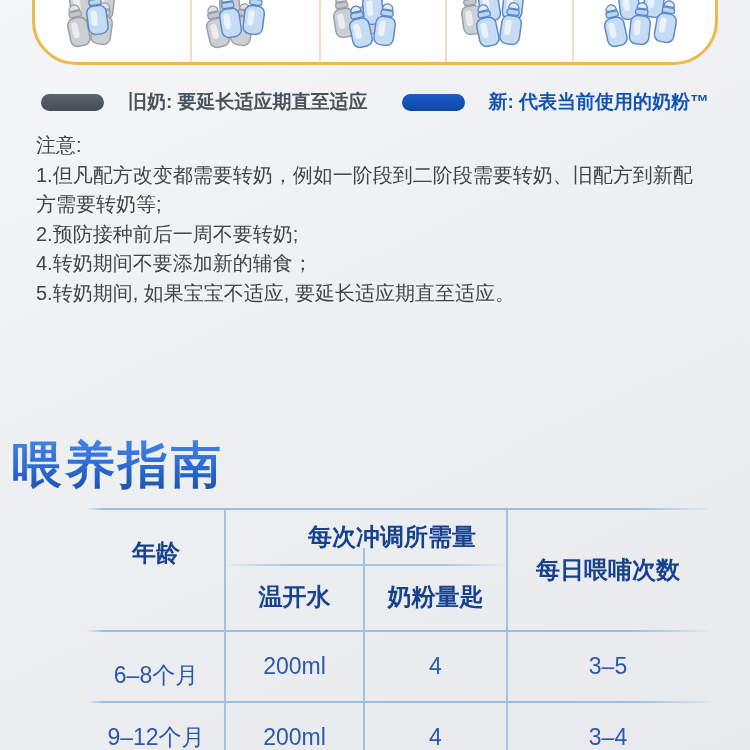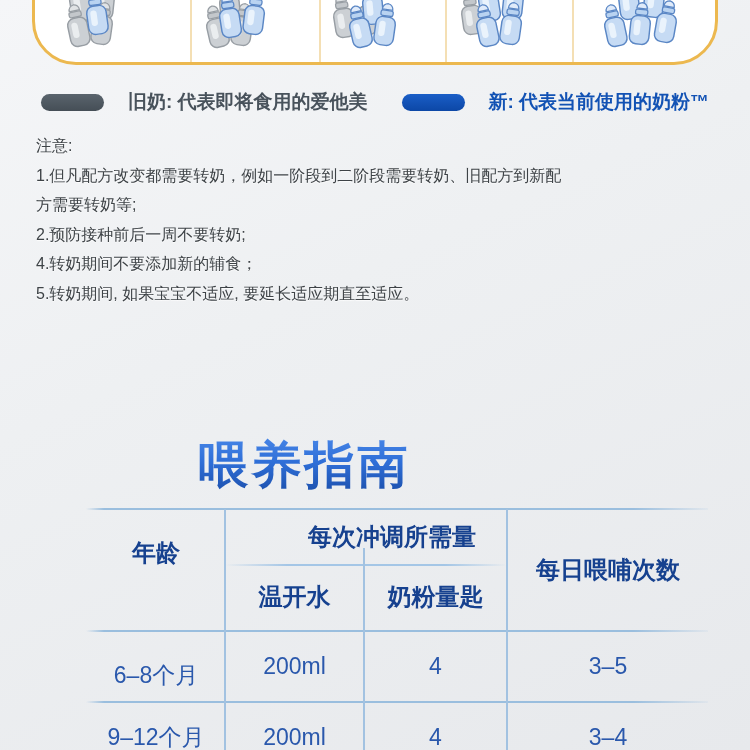--- a/index.html
+++ b/index.html
@@ -25,27 +25,27 @@
     display:flex;justify-content:center;align-items:center;gap:34px;}
   .legend-group{display:flex;align-items:center;gap:24px;}
   .pill{width:63px;height:17px;border-radius:9px;}
   .pill-old{background:linear-gradient(180deg,#5a646d,#454e56);}
   .pill-new{background:linear-gradient(180deg,#1a5ec7,#0c47a6);}
   .legend-label{font-size:19px;font-weight:bold;}
   .legend-label.old{color:#48525b;}
   .legend-label.new{color:#1252b4;}
   
   .notes{position:absolute;left:36px;top:131px;width:700px;
-    font-size:16px;line-height:29.5px;color:#3e4347;
+    font-size:20px;line-height:29.5px;color:#3e4347;
     text-shadow:0 1px 1px rgba(255,255,255,.85);}
   .note-item{margin:0;white-space:pre-line;}
   .note-heading{margin:0;}
   
   .section-title{
-    position:absolute;left:4px;top:400px;width:601px;text-align:center;
+    position:absolute;left:12px;top:400px;width:601px;
     font-size:50px;line-height:62px;font-weight:bold;letter-spacing:3px;
     color:#2161c6;
     background:linear-gradient(180deg,#4a88e8 0%,#2f6fd8 45%,#1a4da8 100%);
     -webkit-background-clip:text;background-clip:text;
     -webkit-text-fill-color:transparent;
   }
   
   .ftable{position:absolute;left:0;top:0;width:750px;height:750px;}
   .tline-h{position:absolute;height:2px;
     background:linear-gradient(90deg,rgba(154,190,224,0) 0,#9abede 18px,#9abede 88%,rgba(154,190,224,.1) 100%);}
@@ -176,21 +176,21 @@
     </div>
   <div class="card-divider" style="left:155px;"></div>
   <div class="card-divider" style="left:284px;"></div>
   <div class="card-divider" style="left:410px;"></div>
   <div class="card-divider" style="left:537px;"></div>
 </section>
 
 <div class="legend">
   <div class="legend-group">
     <span class="pill pill-old"></span>
-    <span class="legend-label old">旧奶: 代表即将食用的爱他美</span>
+    <span class="legend-label old">旧奶: 要延长适应期直至适应</span>
   </div>
   <div class="legend-group">
     <span class="pill pill-new"></span>
     <span class="legend-label new">新: 代表当前使用的奶粉™</span>
   </div>
 </div>
 
 <section class="notes">
   <p class="note-heading">注意:</p>
   <p class="note-item">1.但凡配方改变都需要转奶，例如一阶段到二阶段需要转奶、旧配方到新配

